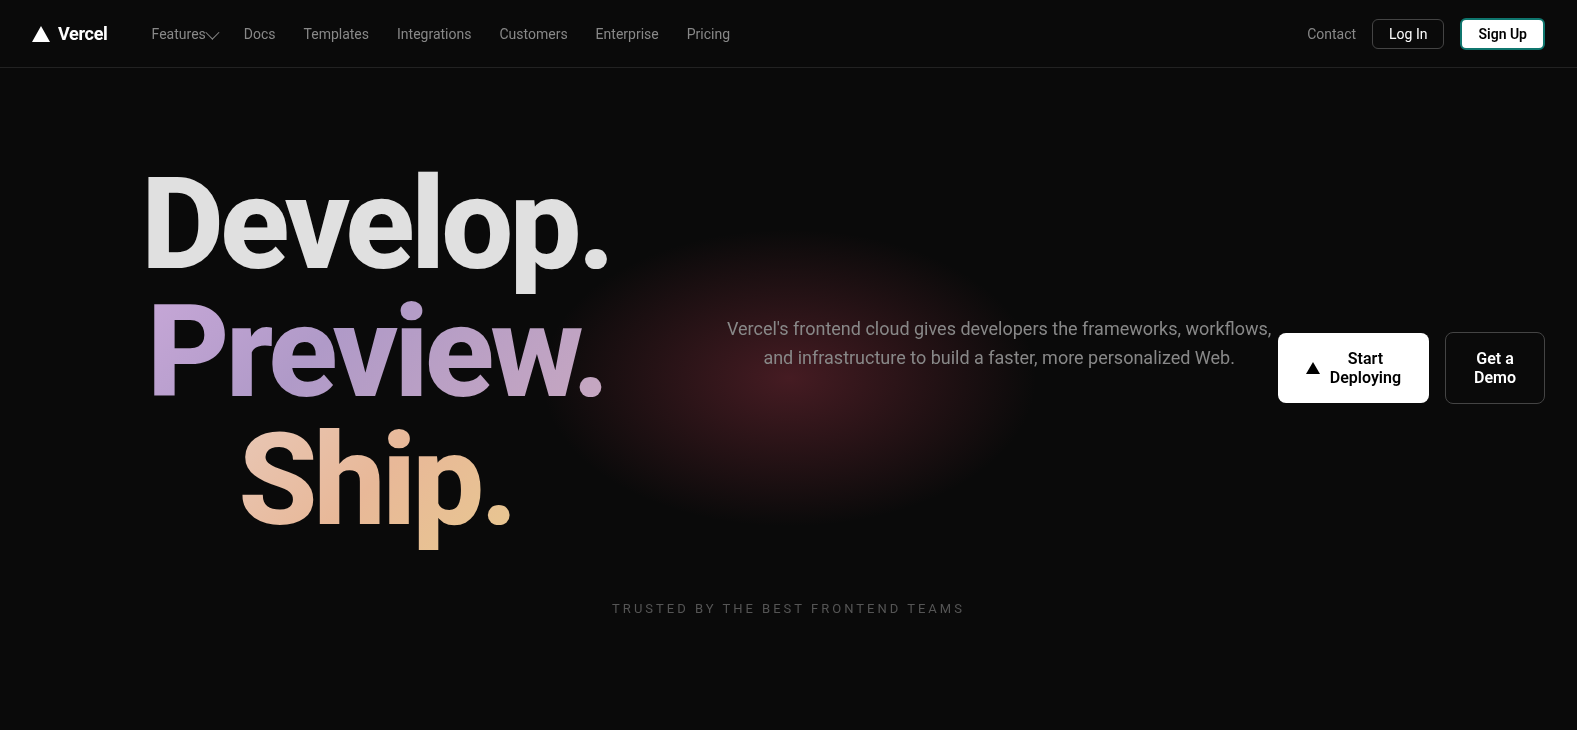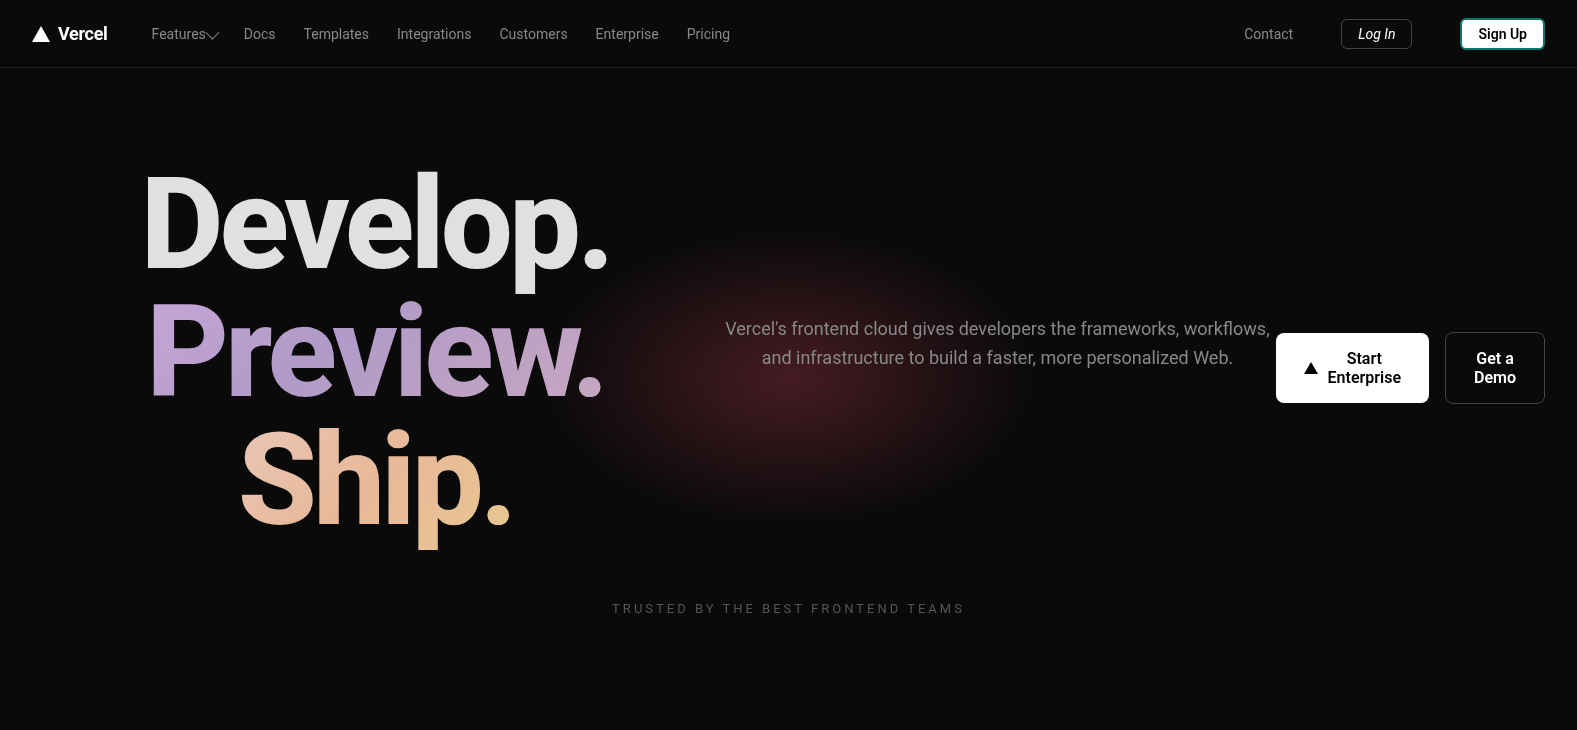--- a/index.html
+++ b/index.html
@@ -79,33 +79,31 @@
     .nav-right {
       display: flex;
       align-items: center;
       gap: 16px;
     }
 
     .nav-right a {
       color: #888;
       text-decoration: none;
       font-size: 14px;
-      margin-left: 32px;
     }
 
     .btn-login {
       color: #fff !important;
       background: transparent;
       border: 1px solid #444;
       padding: 6px 16px;
       border-radius: 6px;
       font-size: 14px;
       cursor: pointer;
       text-decoration: none;
-      font-style: italic;
     }
 
     .btn-signup {
       background: #fff;
       color: #000 !important;
       border: 2px solid #0f766e;
       padding: 6px 16px;
       border-radius: 6px;
       font-size: 14px;
       font-weight: 600;
@@ -301,21 +299,21 @@
     <span class="word-develop">Develop.</span>
     <span class="word-preview">Preview.</span>
     <span class="word-ship">Ship.</span>
   </h1>
 
   <p class="hero-subtitle">Vercel's frontend cloud gives developers the frameworks, workflows, and infrastructure to build a faster, more personalized Web.</p>
 
   <div class="hero-buttons">
     <a href="#" class="btn-start-deploying">
       <span class="btn-triangle"></span>
-      <span>Start Enterprise</span>
+      <span>Start Deploying</span>
     </a>
     <a href="#" class="btn-get-demo">
       <span>Get a Demo</span>
     </a>
   </div>
 
   <p class="trusted-text">TRUSTED BY THE BEST FRONTEND TEAMS</p>
 </section>
 
 </body></html>

